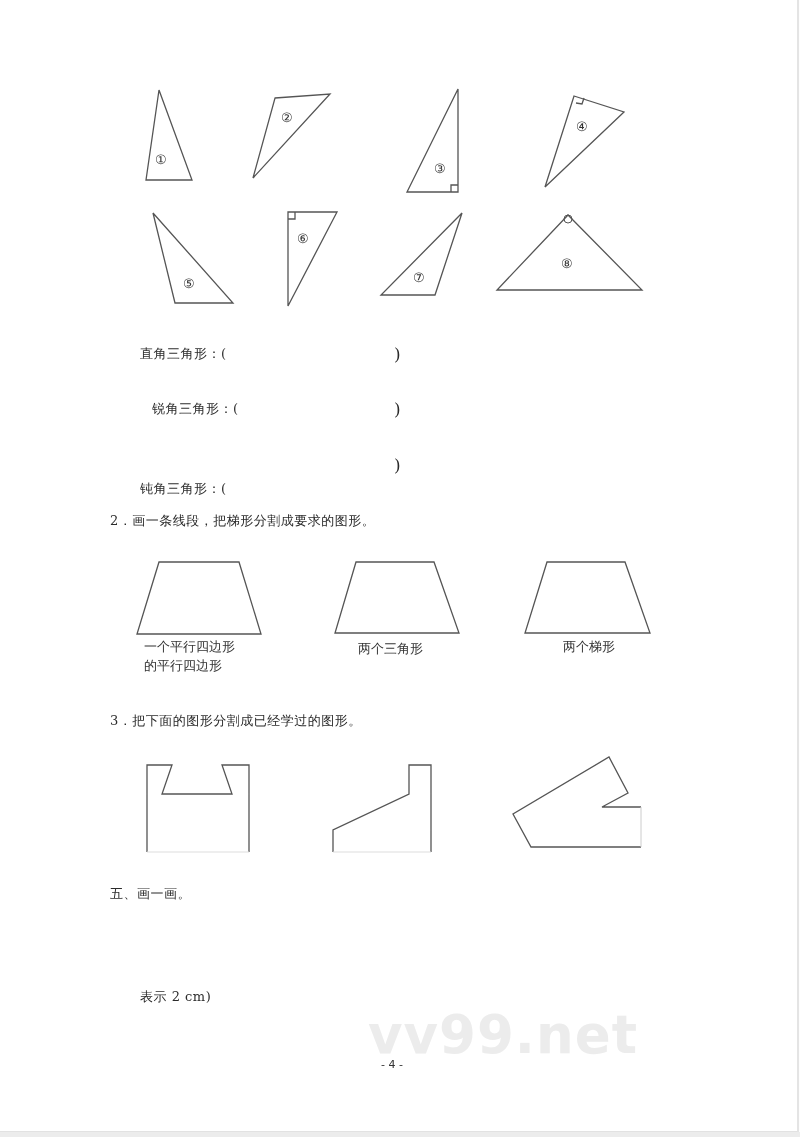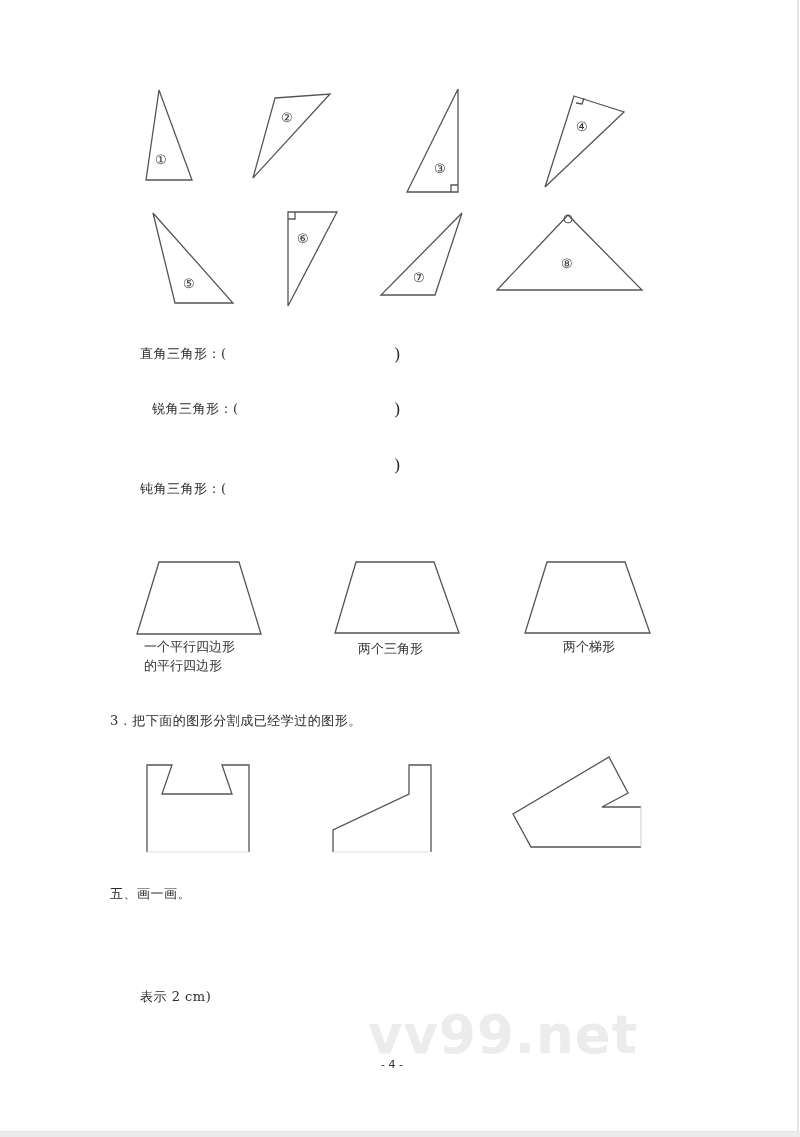--- a/index.html
+++ b/index.html
@@ -80,20 +80,21 @@
   <div class="txt label-small" style="left:413px;top:269px;">⑦</div>
   <div class="txt label-small" style="left:561px;top:255px;">⑧</div>
 
   <div class="txt" style="left:140px;top:344px;">直角三角形：(</div>
   <div class="paren-close" style="left:394px;top:344px;">)</div>
   <div class="txt" style="left:152px;top:399px;">锐角三角形：(</div>
   <div class="paren-close" style="left:394px;top:399px;">)</div>
   <div class="txt" style="left:140px;top:479px;">钝角三角形：(</div>
   <div class="paren-close" style="left:394px;top:455px;">)</div>
 
+  <div class="txt" style="left:110px;top:511px;">2．画一条线段，把梯形分割成要求的图形。</div>
   <div class="txt label-small" style="left:144px;top:638px;">一个平行四边形</div>
   <div class="txt label-small" style="left:144px;top:657px;">的平行四边形</div>
   <div class="txt label-small" style="left:358px;top:640px;">两个三角形</div>
   <div class="txt label-small" style="left:563px;top:638px;">两个梯形</div>
 
   <div class="txt" style="left:110px;top:711px;">3．把下面的图形分割成已经学过的图形。</div>
 
   <div class="txt" style="left:110px;top:884px;">五、画一画。</div>
   <div class="txt" style="left:140px;top:987px;">表示 2 cm)</div>
 

